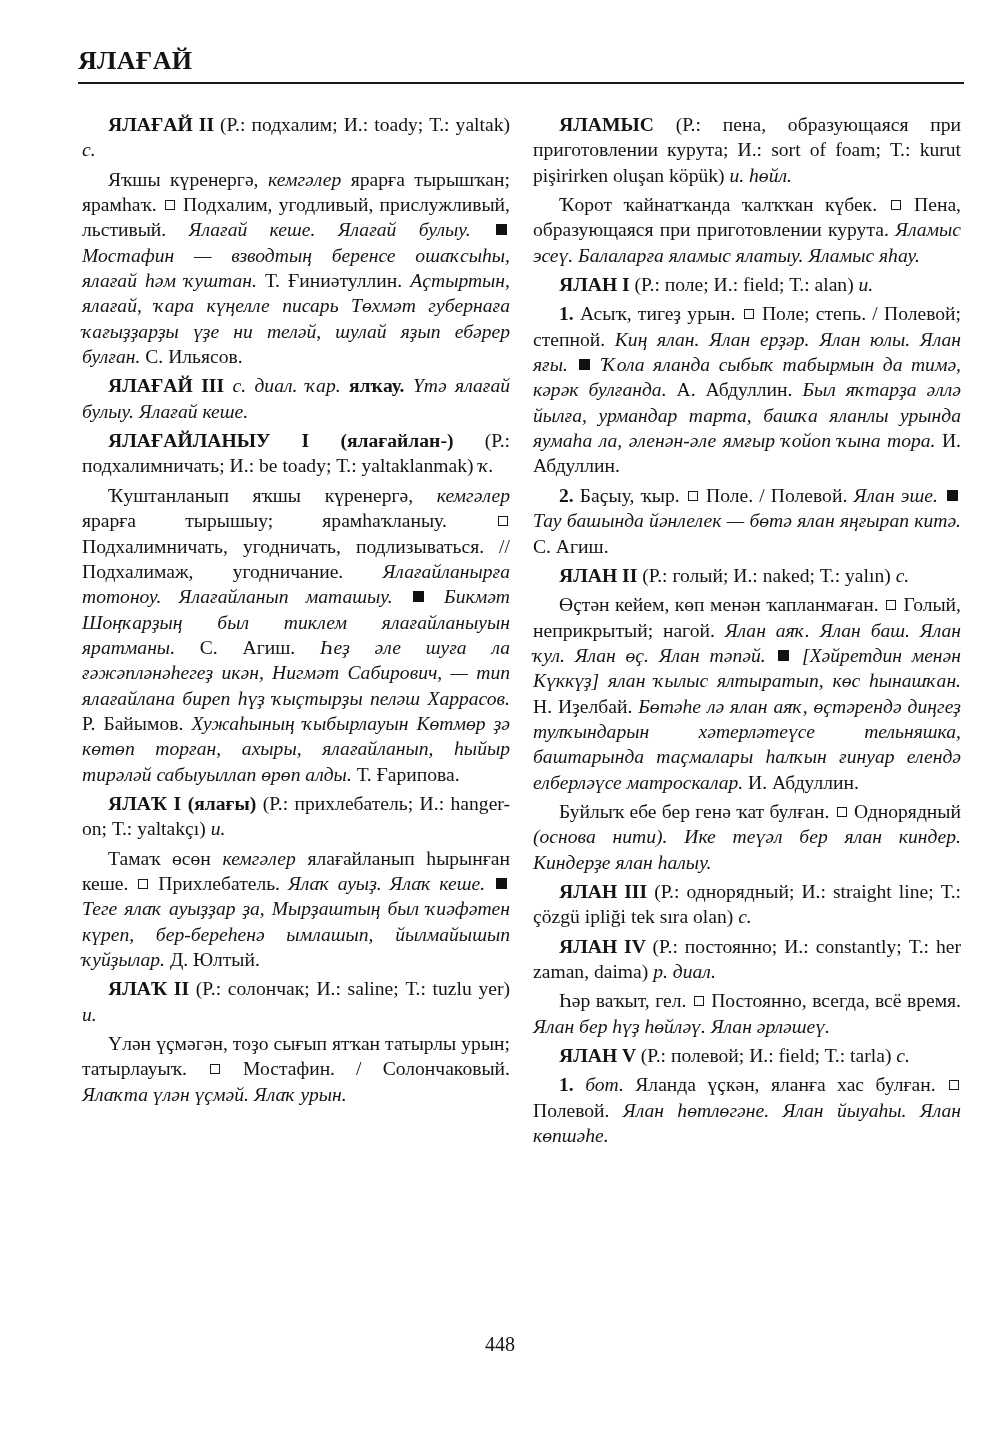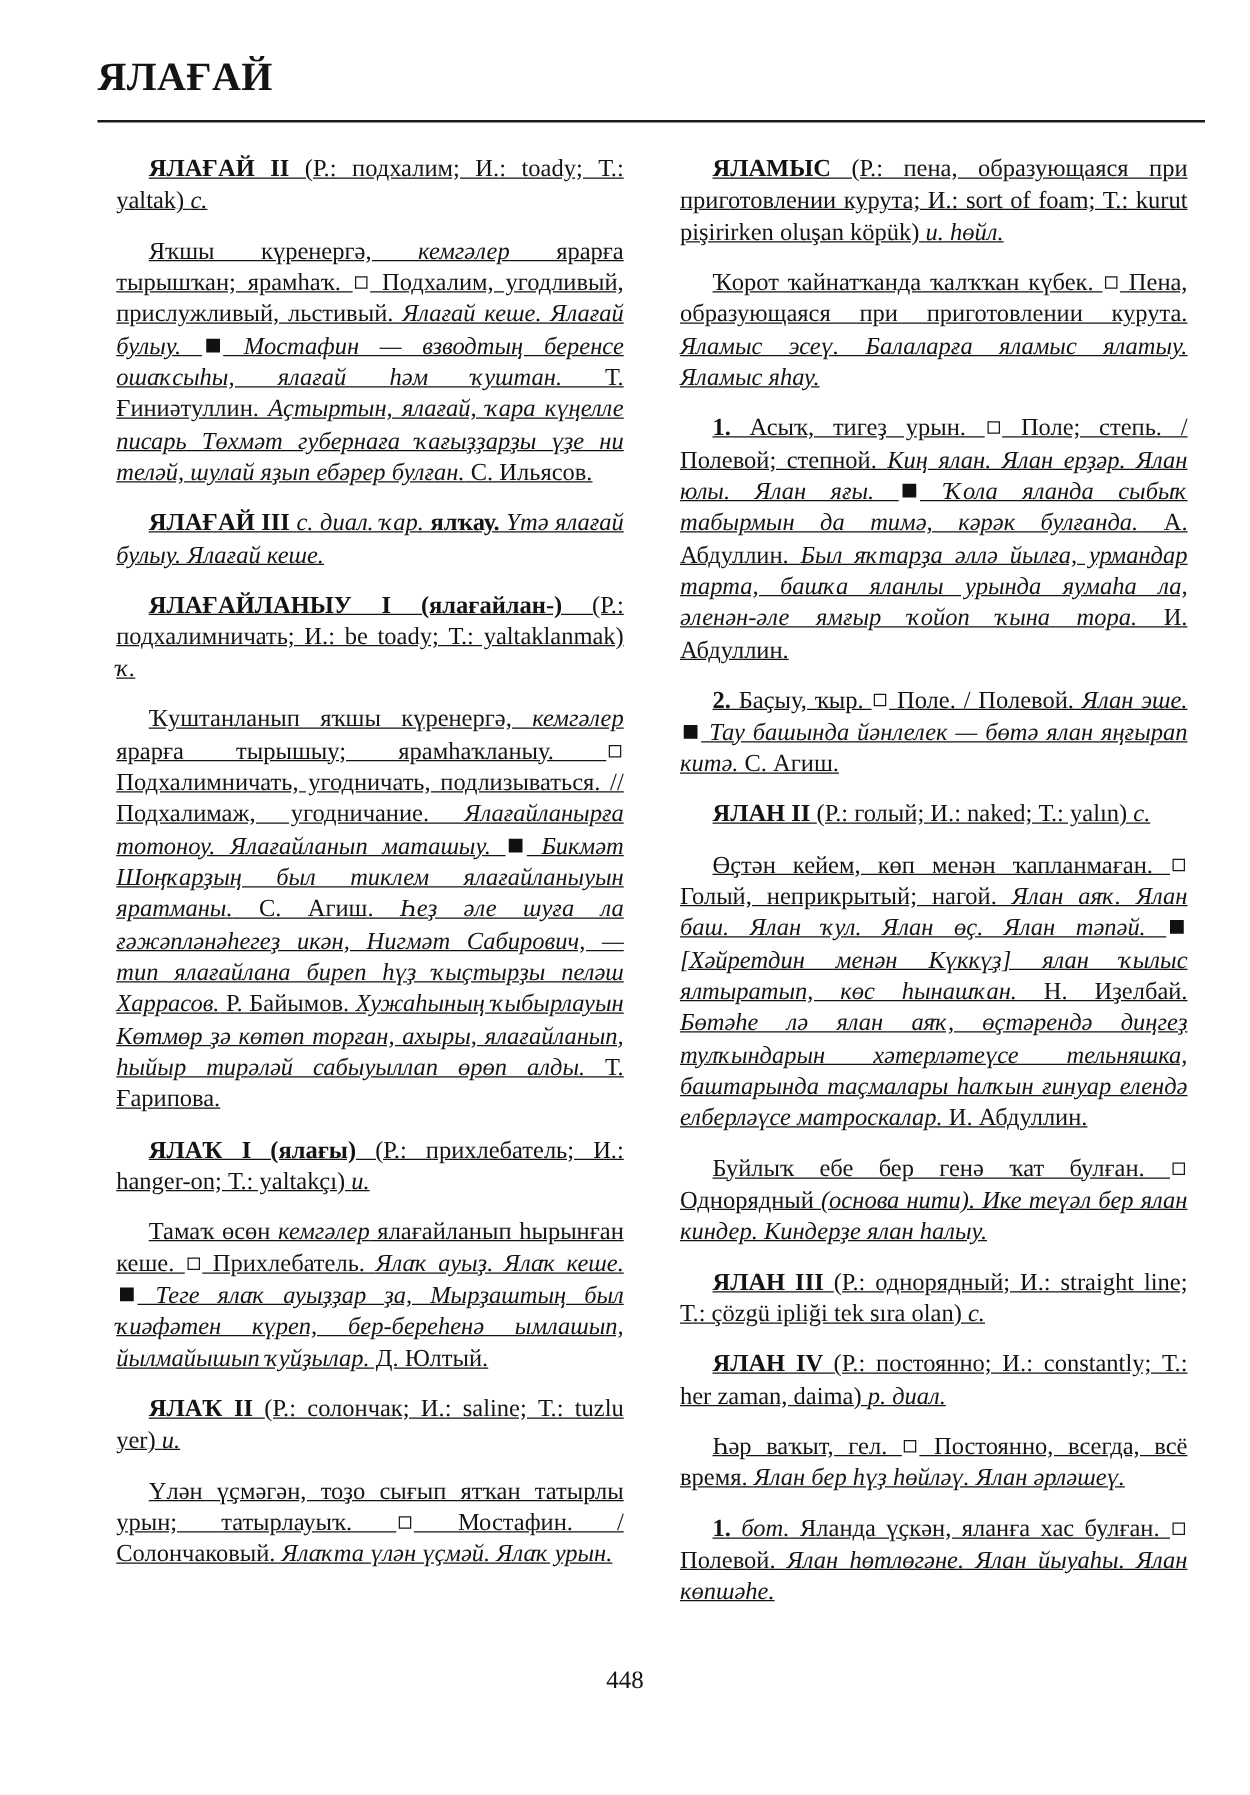--- a/index.html
+++ b/index.html
@@ -6,32 +6,32 @@
   body {
     width: 1000px; height: 1436px; position: relative; overflow: hidden;
     font-family: "Liberation Serif", "DejaVu Serif", serif;
     color: #141414;
   }
   .page-header {
     position: absolute; left: 78px; top: 46px; width: 886px;
   }
   .running-head {
     font-family: "Liberation Serif", serif;
-    font-weight: bold; font-size: 32px; letter-spacing: 0.3px;
-    line-height: 30px; padding-bottom: 20px;
+    font-weight: bold; font-size: 26px; letter-spacing: 0.3px;
+    line-height: 30px; padding-bottom: 6px;
     border-bottom: 2px solid #1a1a1a;
   }
   .column {
     position: absolute; top: 108px; width: 436px;
     font-size: 19.6px; line-height: 25.35px;
     text-align: justify; hyphens: manual;
   }
   .col-left { left: 78px; }
   .col-right { left: 529px; }
-  .para { margin: 15px; text-indent: 26px; text-decoration: underline; }
+  .para { margin: 4px; text-indent: 26px; }
   .b { font-weight: bold; }
   .i { font-style: italic; }
   .sq-open {
     display: inline-block; width: 10px; height: 10px;
     border: 1.4px solid #1a1a1a; vertical-align: 1px; margin: 0 2px;
     box-sizing: border-box;
   }
   .sq-filled {
     display: inline-block; width: 11px; height: 11px;
     background: #111; vertical-align: 1px; margin: 0 3px;
@@ -55,24 +55,26 @@
     <p class="para"><span class="b">ЯЛАҒАЙЛАНЫУ I (ялағайлан-) </span><span>(Р.: подхалимничать; И.: be toady; Т.: yaltaklanmak) </span><span class="i">ҡ.</span></p>
     <p class="para"><span>Ҡуштанланып яҡшы күренергә, </span><span class="i">кемгәлер</span><span> ярарға тырышыу; ярамһаҡланыу. </span><span class="sq-open"></span><span> Подхалимничать, угодничать, подлизываться. // Подхалимаж, угодничание. </span><span class="i">Ялағайланырға тотоноу. Ялағайланып маташыу.</span><span> </span><span class="sq-filled"></span><span class="i"> Бикмәт Шоңҡарҙың был тиклем ялағайланыуын яратманы.</span><span> С. Агиш. </span><span class="i">Һеҙ әле шуға ла ғәжәпләнәһегеҙ икән, Нигмәт Сабирович, — тип ялағайлана биреп һүҙ ҡыҫтырҙы пеләш Харрасов.</span><span> Р. Байымов. </span><span class="i">Хужаһының ҡыбырлауын Көтмөр ҙә көтөп торған, ахыры, ялағайланып, һыйыр тирәләй сабыуыллап өрөп алды.</span><span> Т. Ғарипова.</span></p>
     <p class="para"><span class="b">ЯЛАҠ I (ялағы) </span><span>(Р.: прихлебатель; И.: hanger-on; Т.: yaltakçı) </span><span class="i">и.</span></p>
     <p class="para"><span>Тамаҡ өсөн </span><span class="i">кемгәлер</span><span> ялағайланып һырынған кеше. </span><span class="sq-open"></span><span> Прихлебатель. </span><span class="i">Ялаҡ ауыҙ. Ялаҡ кеше.</span><span> </span><span class="sq-filled"></span><span class="i"> Теге ялаҡ ауыҙҙар ҙа, Мырҙаштың был ҡиәфәтен күреп, бер-береһенә ымлашып, йылмайышып ҡуйҙылар.</span><span> Д. Юлтый.</span></p>
     <p class="para"><span class="b">ЯЛАҠ II </span><span> (Р.: солончак; И.: saline; Т.: tuzlu yer) </span><span class="i">и.</span></p>
     <p class="para"><span>Үлән үҫмәгән, тоҙо сығып ятҡан татырлы урын; татырлауыҡ. </span><span class="sq-open"></span><span> Мостафин. / Солончаковый. </span><span class="i">Ялаҡта үлән үҫмәй. Ялаҡ урын.</span></p>
   </div>
 <div class="column col-right">
     <p class="para"><span class="b">ЯЛАМЫС </span><span>(Р.: пена, образующаяся при приготовлении курута; И.: sort of foam; Т.: kurut pişirirken oluşan köpük) </span><span class="i">и. һөйл.</span></p>
     <p class="para"><span>Ҡорот ҡайнатҡанда ҡалҡҡан күбек. </span><span class="sq-open"></span><span> Пена, образующаяся при приготовлении курута. </span><span class="i">Яламыс эсеү. Балаларға яламыс ялатыу. Яламыс яһау.</span></p>
+    <p class="para"><span class="b">ЯЛАН I </span><span>(Р.: поле; И.: field; Т.: alan) </span><span class="i">и.</span></p>
     <p class="para"><span class="b">1.</span><span> Асыҡ, тигеҙ урын. </span><span class="sq-open"></span><span> Поле; степь. / Полевой; степной. </span><span class="i">Киң ялан. Ялан ерҙәр. Ялан юлы. Ялан яғы.</span><span> </span><span class="sq-filled"></span><span class="i"> Ҡола яланда сыбыҡ табырмын да тимә, кәрәк булғанда.</span><span> А. Абдуллин. </span><span class="i">Был яҡтарҙа әллә йылға, урмандар тарта, башҡа яланлы урында яумаһа ла, әленән-әле ямғыр ҡойоп ҡына тора.</span><span> И. Абдуллин.</span></p>
     <p class="para"><span class="b">2.</span><span> Баҫыу, ҡыр. </span><span class="sq-open"></span><span> Поле. / Полевой. </span><span class="i">Ялан эше.</span><span> </span><span class="sq-filled"></span><span class="i"> Тау башында йәнлелек — бөтә ялан яңғырап китә.</span><span> С. Агиш.</span></p>
     <p class="para"><span class="b">ЯЛАН II </span><span>(Р.: голый; И.: naked; Т.: yalın) </span><span class="i">с.</span></p>
     <p class="para"><span>Өҫтән кейем, көп менән ҡапланмаған. </span><span class="sq-open"></span><span> Голый, неприкрытый; нагой. </span><span class="i">Ялан аяҡ. Ялан баш. Ялан ҡул. Ялан өҫ. Ялан тәпәй.</span><span> </span><span class="sq-filled"></span><span class="i"> [Хәйретдин менән Күккүҙ] ялан ҡылыс ялтыратып, көс һынашҡан.</span><span> Н. Иҙелбай. </span><span class="i">Бөтәһе лә ялан аяҡ, өҫтәрендә диңгеҙ тулҡындарын хәтерләтеүсе тельняшка, баштарында таҫмалары һалҡын ғинуар елендә елберләүсе матроскалар.</span><span> И. Абдуллин.</span></p>
     <p class="para"><span>Буйлыҡ ебе бер генә ҡат булған. </span><span class="sq-open"></span><span> Однорядный </span><span class="i">(основа нити). Ике теүәл бер ялан киндер. Киндерҙе ялан һалыу.</span></p>
     <p class="para"><span class="b">ЯЛАН III </span><span>(Р.: однорядный; И.: straight line; Т.: çözgü ipliği tek sıra olan) </span><span class="i">с.</span></p>
     <p class="para"><span class="b">ЯЛАН IV </span><span>(Р.: постоянно; И.: constantly; Т.: her zaman, daima) </span><span class="i">р. диал.</span></p>
     <p class="para"><span>Һәр ваҡыт, гел. </span><span class="sq-open"></span><span> Постоянно, всегда, всё время. </span><span class="i">Ялан бер һүҙ һөйләү. Ялан әрләшеү.</span></p>
+    <p class="para"><span class="b">ЯЛАН V </span><span>(Р.: полевой; И.: field; Т.: tarla) </span><span class="i">с.</span></p>
     <p class="para"><span class="b">1.</span><span class="i"> бот.</span><span> Яланда үҫкән, яланға хас булған. </span><span class="sq-open"></span><span> Полевой. </span><span class="i">Ялан һөтлөгәне. Ялан йыуаһы. Ялан көпшәһе.</span></p>
   </div>
 
 <div class="page-number">448</div>
 
 </body></html>

